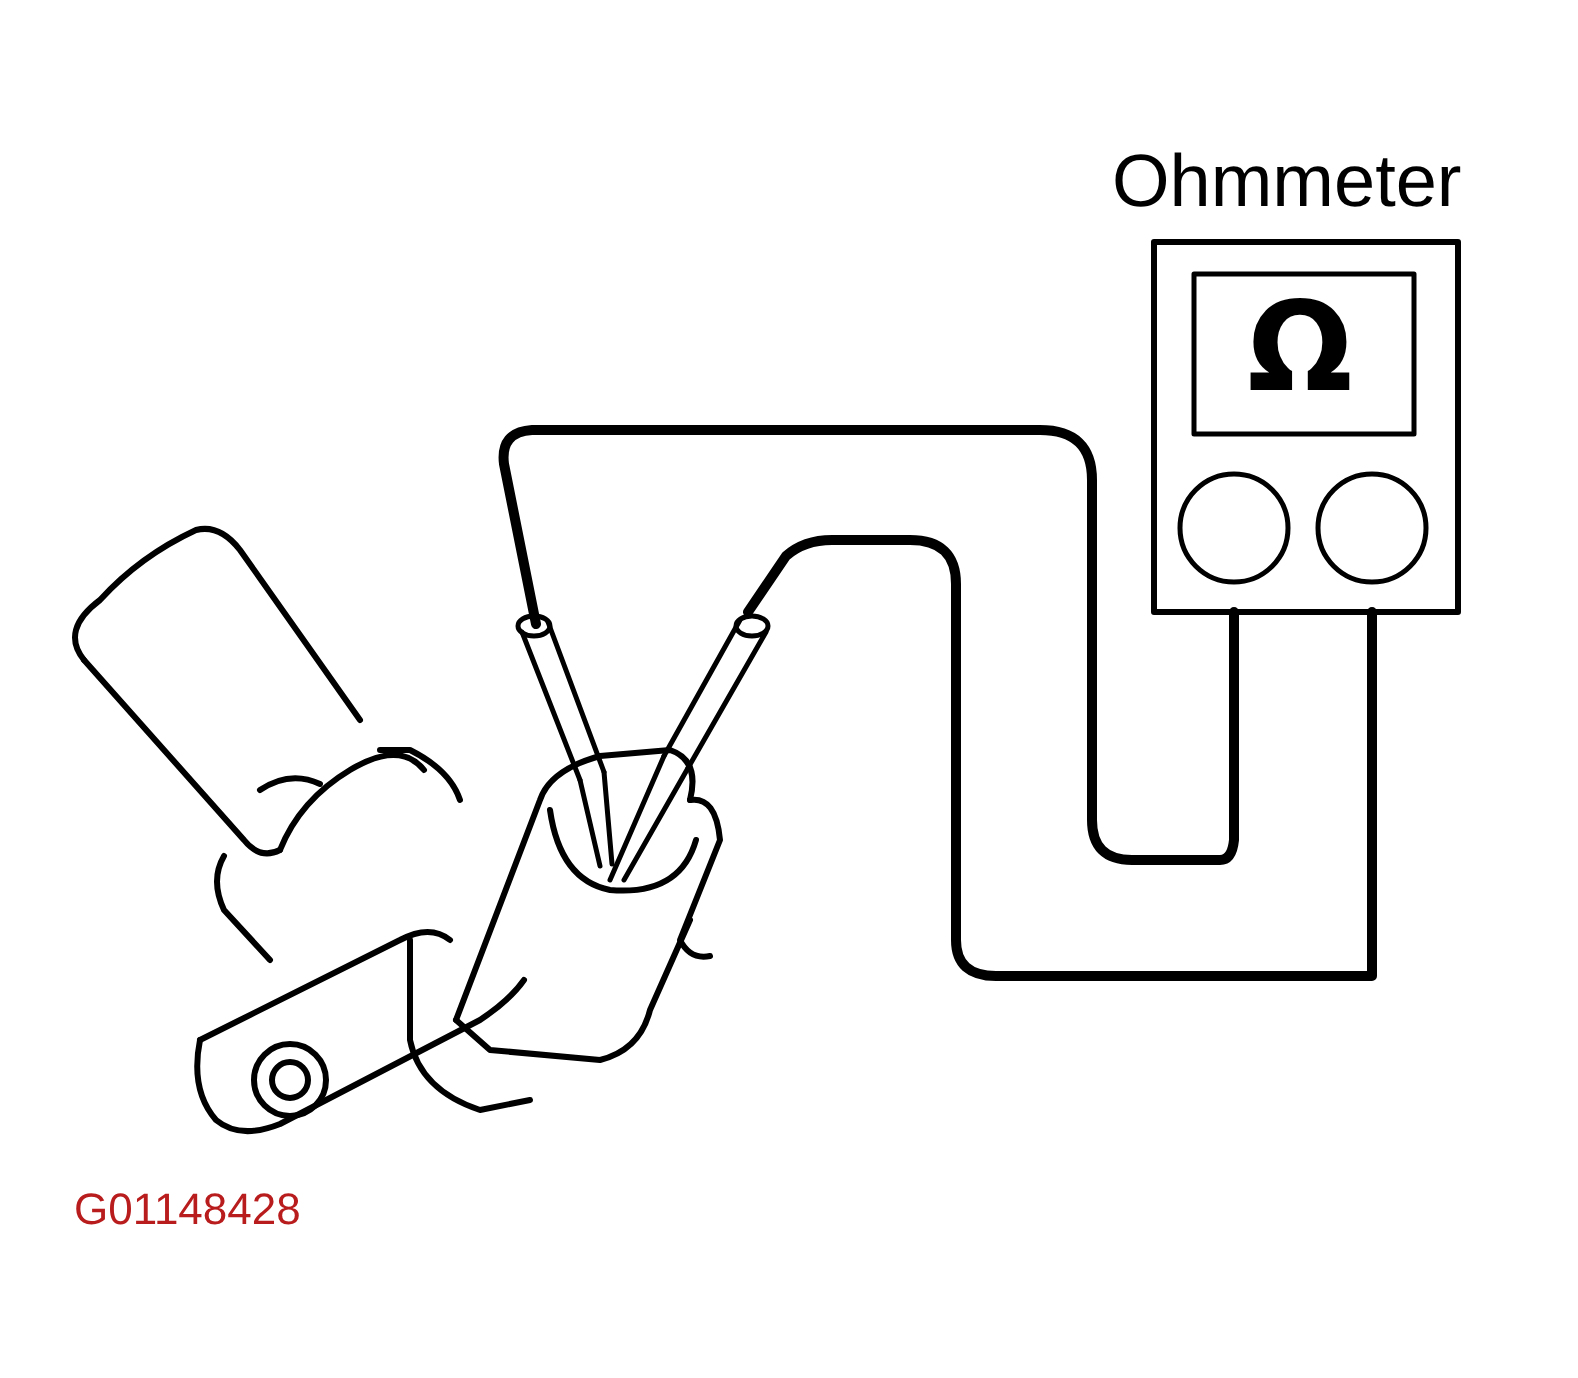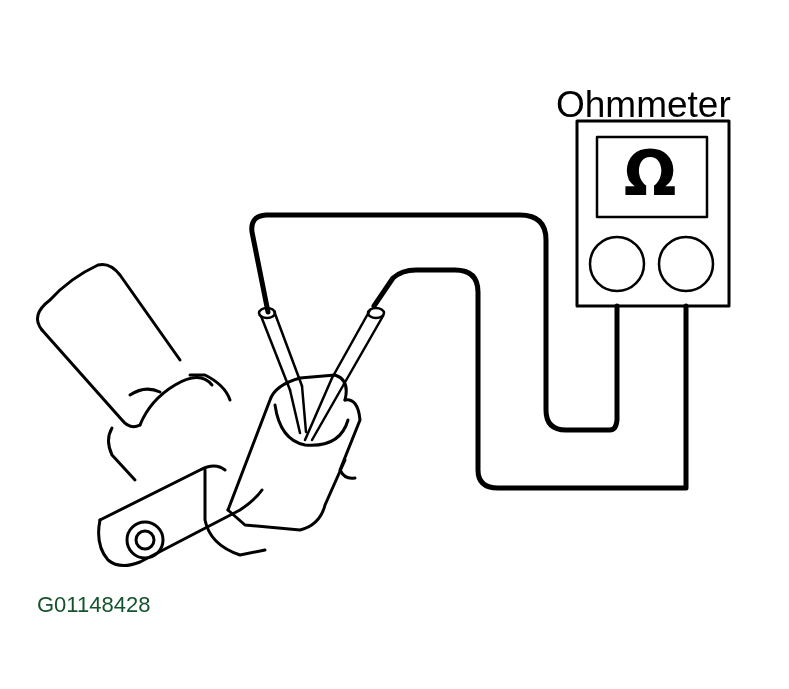--- a/index.html
+++ b/index.html
@@ -1,19 +1,19 @@
 <!DOCTYPE html>
 <html><head>
 <meta charset="utf-8">
 <style>
   html, body { margin: 0; padding: 0; background: #ffffff; }
   body { width: 789px; height: 689px; position: relative; overflow: hidden; }
   svg { position: absolute; left: 0; top: 0; }
-  .title { position: absolute; left: 556px; top: 70px; font-family: "Liberation Sans", sans-serif; font-size: 37px; color: #000; letter-spacing: 0px; margin-top: 14px; }
-  .code { position: absolute; left: 37px; top: 592px; font-family: "Liberation Sans", sans-serif; font-size: 22px; color: #14532d; }
+  .title { position: absolute; left: 556px; top: 70px; font-family: "Liberation Sans", sans-serif; font-size: 37px; color: #000; letter-spacing: 0px; }
+  .code { position: absolute; left: 37px; top: 592px; font-family: "Liberation Sans", sans-serif; font-size: 22px; color: #b91c1c; }
   .omega { position: absolute; left: 618px; top: 143px; width: 64px; text-align: center; font-family: "DejaVu Sans", sans-serif; font-weight: bold; font-size: 62px; line-height: 62px; color: #000; }
 </style>
 </head>
 <body>
 
 <svg width="789" height="689" viewBox="0 0 789 689">
   <g fill="none" stroke="#000" stroke-linecap="round" stroke-linejoin="round">
 
     <g>
       <rect x="577" y="121" width="152" height="185" stroke-width="3"></rect>

